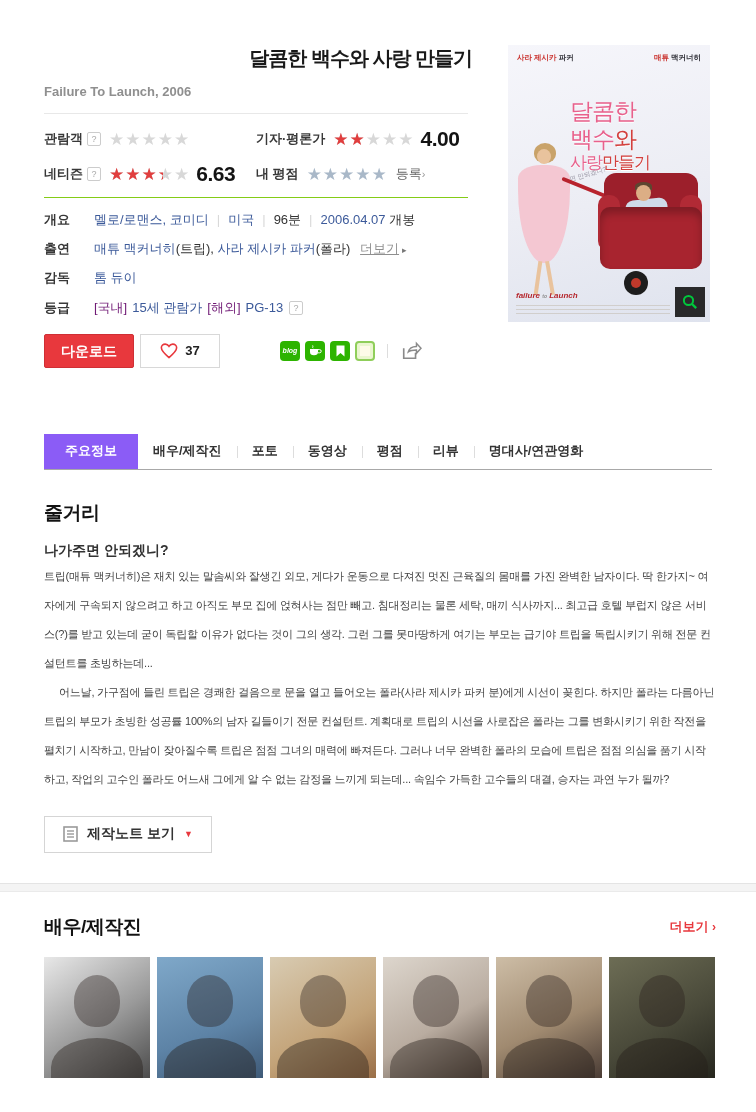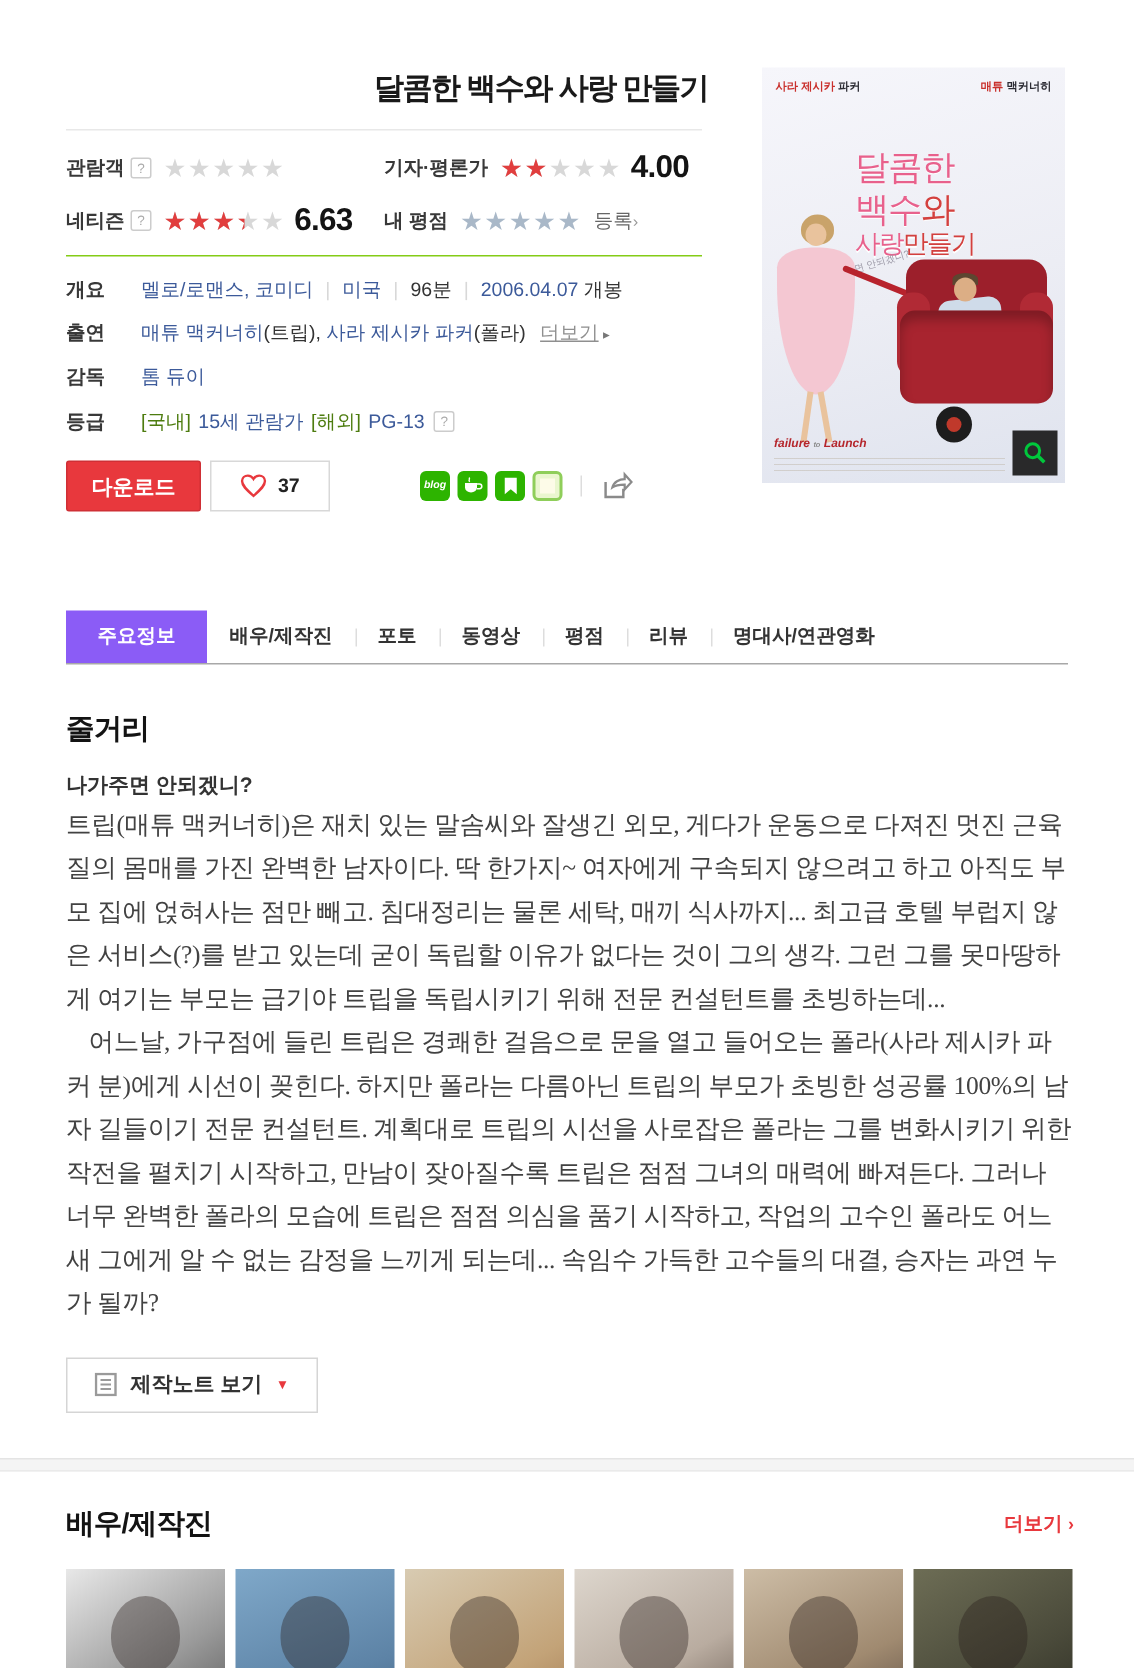--- a/index.html
+++ b/index.html
@@ -36,21 +36,21 @@
   .score { font-size:21px; font-weight:bold; color:#141414; margin-left:6px; letter-spacing:-0.5px; }
   .register-link { color:#666; margin-left:8px; cursor:pointer; }
   .register-link .arr { color:#999; font-size:11px; }
 
   
   .info-table { width:424px; border-top:1px solid #84cc16; padding-top:13px; font-size:13px; }
   .info-row { display:flex; margin-bottom:11px; line-height:1.4; }
   .info-label { width:50px; flex:none; font-weight:bold; color:#383838; }
   .link { color:#3c5a9a; cursor:pointer; text-decoration:none; }
   .plain { color:#333;margin-top:12px; }
-  .dim { color:#4d7c0f; }
+  .dim { color:#701a75; }
   .vbar { color:#d8d8d8; margin:0 8px; }
   .more-underline { color:#8f8f8f; text-decoration:underline; margin-left:6px; cursor:pointer; }
   .more-tri { color:#777; font-size:9px; margin-left:3px; }
 
   
   .actions { display:flex; align-items:center; margin-top:17px; }
   .btn-download {
     width:90px; height:34px; background:#e8383d; border:1px solid #cf2f35; border-radius:2px;
     color:#fff; font-size:14px; font-weight:bold; text-align:center; line-height:32px; cursor:pointer;
   }
@@ -122,21 +122,21 @@
   .tab { padding:0 15px; font-size:13px; font-weight:bold; color:#333; display:flex;
     align-items:center; position:relative; cursor:pointer; white-space:nowrap; }
   .tab + .tab::before { content:""; position:absolute; left:0; top:12px; height:12px; width:1px; background:#ddd; }
   .tab.active { background:#8b5cf6; color:#fff; padding:0 21px; }
   .tab.active + .tab::before { display:none; }
 
   
   .synopsis { margin-top:30px; width:672px; }
   .section-title { font-size:19px; font-weight:bold; color:#131313; letter-spacing:-0.5px; margin:0; }
   .syn-tagline { font-size:14px; font-weight:bold; color:#333; margin-top:16px; }
-  .syn-text { font-size:17px; line-height:29px; color:#424242; margin-top:2px; letter-spacing:-0.2px;font-family:Liberation Serif, serif; }
+  .syn-text { font-size:11px; line-height:29px; color:#424242; margin-top:2px; letter-spacing:-0.2px; }
   .syn-text p { margin:0; }
   .syn-text p.indent { text-indent:15px; }
 
   .note-btn { margin-top:22px; height:37px; background:#fff; border:1px solid #d5d5d5;
     display:inline-flex; align-items:center; gap:9px; padding:0 18px; font-size:14px;
     font-weight:bold; color:#333; cursor:pointer; }
   .note-btn .dd { color:#e8383d; font-size:9px; }
 
   
   .section-divider { margin-top:30px; height:9px; background:#f4f4f4;
@@ -163,20 +163,21 @@
 
   svg { display:block; }
 </style>
 </head>
 <body>
 
 <div class="container">
 
   <div class="movie-header">
     <h1 class="movie-title">달콤한 백수와 사랑 만들기</h1>
+    <div class="movie-subtitle">Failure To Launch, 2006</div>
   </div>
 
   <div class="ratings">
     <div class="rating-cell">
       <span class="r-label">관람객</span>
       <span class="help-badge">?</span>
       <span class="stars">
         <span>★★★★★</span>
         <span class="stars-fill" style="width: 0%;"></span>
       </span>

